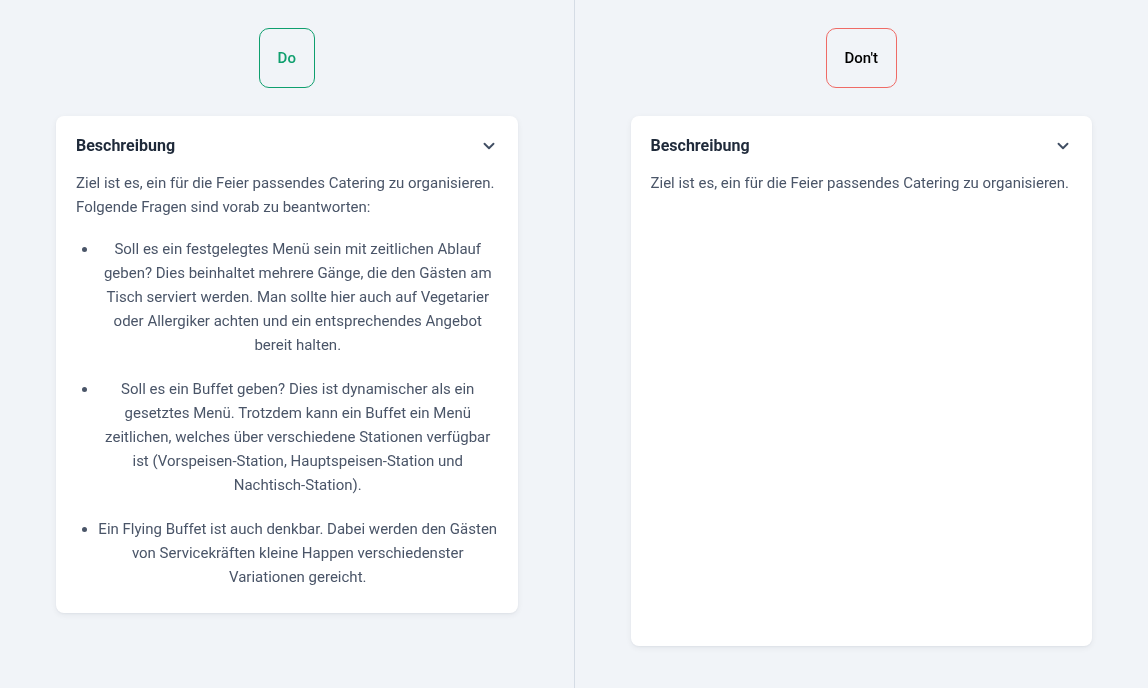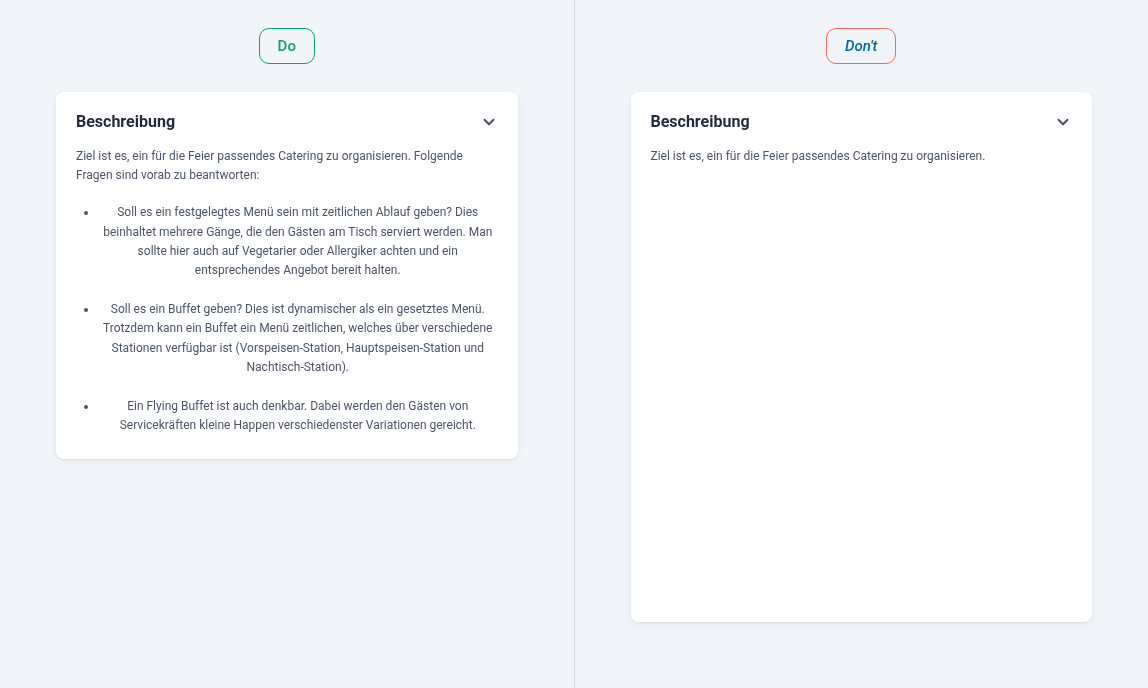--- a/index.html
+++ b/index.html
@@ -32,36 +32,35 @@
 
   .divider {
     width: 1px;
     background: #d5dce5;
     height: 100%;
   }
 
   .pill {
     border: 1px solid;
     border-radius: 10px;
-    padding: 8px 18px;
+    padding: 20px 18px;
     font-size: 15px;
     font-weight: 500;
     margin-bottom: 28px;
     background: transparent;
   }
 
   .pill.do {
     color: #0f9f6e;
     border-color: #0f9f6e;
   }
 
   .pill.dont {
-    color: #0369a1;
+    color: #000000;
     border-color: #ef6b66;
-    font-style: italic;
   }
 
   .card {
     background: #ffffff;
     border-radius: 8px;
     box-shadow: 0 2px 6px rgba(20, 30, 50, 0.06), 0 1px 2px rgba(20,30,50,0.04);
     width: 100%;
     padding: 20px 20px 24px 20px;
   }
 
@@ -78,21 +77,21 @@
     color: #1f2a3a;
   }
 
   .chevron {
     width: 18px;
     height: 18px;
     color: #404e63;
   }
 
   .card-body {
-    font-size: 12px;
+    font-size: 15px;
     line-height: 1.6;
     color: #4a5568;
   }
 
   .card-body p {
     margin-bottom: 18px;
   }
   .card-body p:last-child {
     margin-bottom: 0;
   }

